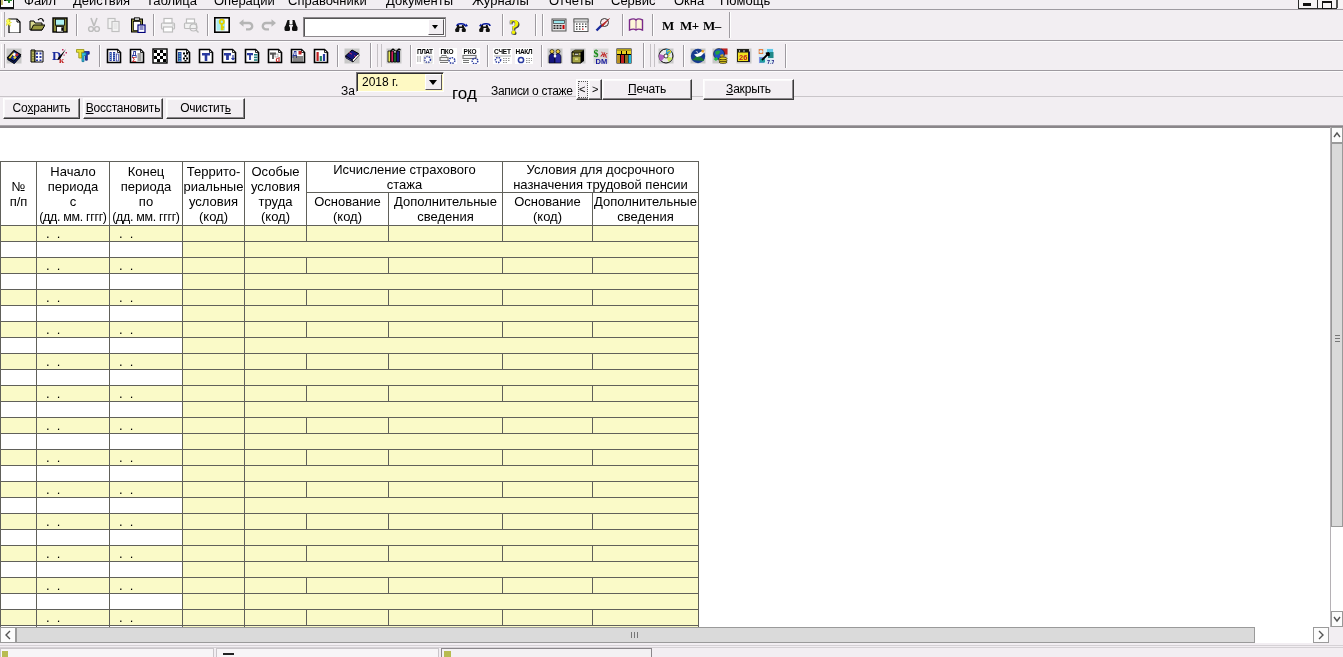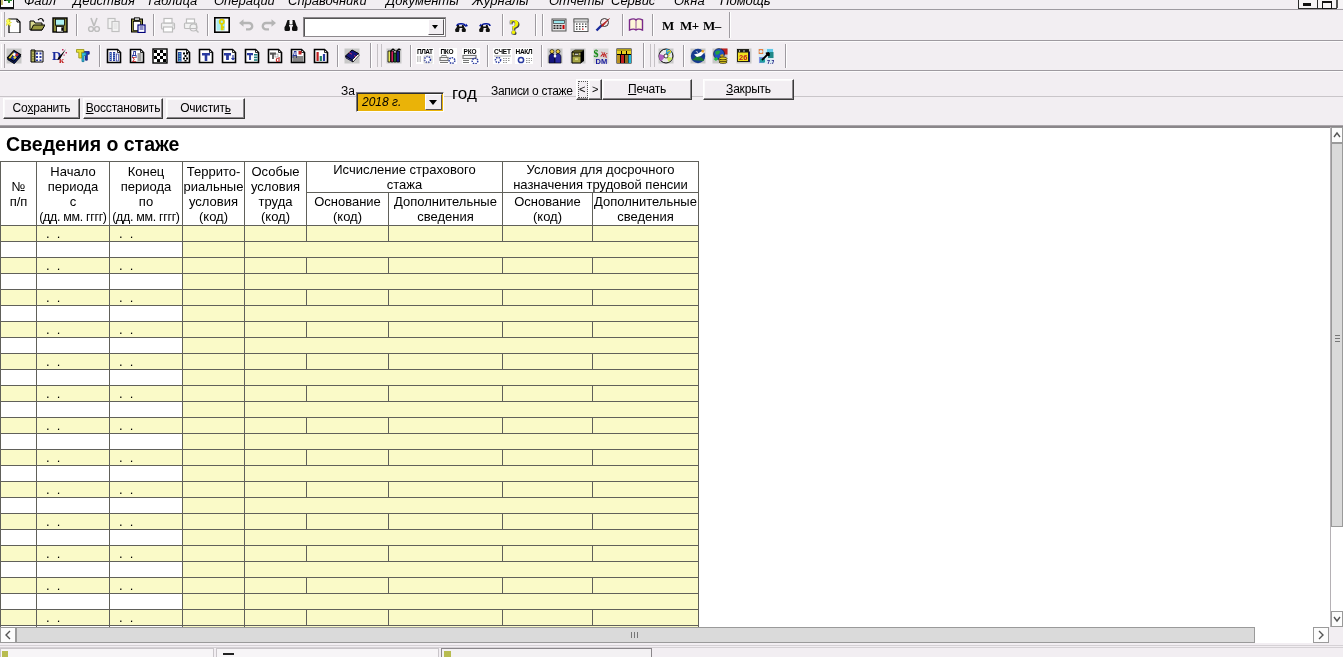--- a/index.html
+++ b/index.html
@@ -18,21 +18,21 @@
   table.grid td,table.grid th{border:1px solid #60605a;padding:0;margin:0;
      font-weight:normal;font-size:13px;text-align:center;vertical-align:middle;
      overflow:hidden;}
   .yc{background:#fafac8;}
   .wc{background:#ffffff;}
   table.grid td.dots{text-align:left;font-size:13px;color:#000;padding-left:9px !important;}
 </style>
 </head>
 <body>
 
-<div class="abs" style="left:0;top:0;width:1343px;height:9px;background:#f2eef2;overflow:hidden;font-style:italic;">
+<div class="abs" style="left:0;top:0;width:1343px;height:9px;background:#f2eef2;overflow:hidden;">
 
   <div class="abs" style="left:0px;top:-7px;width:12px;height:13px;border:1px solid #111;border-bottom-width:2px;background:#fff;">
     <div class="abs" style="left:0px;top:0px;width:2px;height:11px;background:#c8c070;"></div>
     <div class="abs" style="left:3px;top:1px;width:5px;height:6px;background:#111;"></div>
     <div class="abs" style="left:7px;top:3px;width:2px;height:6px;background:#2e8b2e;"></div>
     <div class="abs" style="left:5px;top:5px;width:6px;height:2px;background:#2e8b2e;"></div>
   </div>
   <span class="menu" style="left:24px;">Файл</span>
   <span class="menu" style="left:73px;">Действия</span>
   <span class="menu" style="left:146px;">Таблица</span>
@@ -524,21 +524,21 @@
  </svg>
  <div class="vsep" style="left:785px;top:2px;height:24px;"></div>
 </div>
 <div class="abs" style="left:0;top:70px;width:1343px;height:1px;background:#9e9aa0;"></div>
 <div class="abs" style="left:0;top:71px;width:1343px;height:1px;background:#fcfbfc;"></div>
 
 <div class="abs" id="band" style="left:0;top:72px;width:1343px;height:53px;background:#f2eef2;">
   <div class="abs" style="left:0;top:24px;width:1343px;height:1px;background:#c9c5c9;"></div>
   <div class="abs" style="left:341px;top:12px;font-size:12px;">За</div>
 
-  <div class="abs" style="left:356px;top:20px;width:86px;height:18px;background:#eab308;border:1px solid;border-color:#7a767a #fdfdfd #fdfdfd #7a767a;box-shadow:inset 1px 1px 0 #2f2f2f;font-style:italic;">
+  <div class="abs" style="left:356px;top:0;width:86px;height:18px;background:#fef9c3;border:1px solid;border-color:#7a767a #fdfdfd #fdfdfd #7a767a;box-shadow:inset 1px 1px 0 #2f2f2f;">
     <div class="abs" style="left:5px;top:2px;font-size:12px;">2018 г.</div>
     <div class="abs" style="right:1px;top:1px;width:15px;height:14px;background:#f2eef2;border:1px solid;border-color:#ffffff #5a565a #5a565a #ffffff;">
       <div class="abs" style="left:3px;top:5px;width:0;height:0;border:4px solid transparent;border-top:5px solid #000;"></div>
     </div>
   </div>
   <div class="abs" style="left:452px;top:12px;font-size:17px;">год</div>
   <div class="abs" style="left:491px;top:12px;font-size:12px;letter-spacing:-0.3px;">Записи о стаже</div>
 
   <div class="btn3d" style="left:576px;top:7px;width:12px;height:19px;">
     <div class="abs" style="left:1px;top:1px;right:1px;bottom:1px;border:1px dotted #555;"></div>
@@ -552,21 +552,20 @@
 
   <div class="btn3d" style="left:3px;top:26px;width:75px;height:19px;line-height:18px;">Со<span style="text-decoration:underline">х</span>ранить</div>
   <div class="btn3d" style="left:83px;top:26px;width:78px;height:19px;line-height:18px;"><span style="text-decoration:underline">В</span>осстановить</div>
   <div class="btn3d" style="left:166px;top:26px;width:77px;height:19px;line-height:18px;">Очистит<span style="text-decoration:underline">ь</span></div>
 </div>
 
 <div class="abs" style="left:0;top:125px;width:1343px;height:1px;background:#aaa6aa;"></div>
 <div class="abs" style="left:0;top:126px;width:1343px;height:2px;background:#8a868a;"></div>
 
 <div class="abs" style="left:0;top:128px;width:1330px;height:499px;background:#ffffff;overflow:hidden;">
-  <div class="abs" style="left:6px;top:5px;font-size:19.5px;font-weight:bold;letter-spacing:0px;">Сведения о стаже</div>
   <div class="abs" style="left:0;top:33px;width:700px;height:466px;overflow:hidden;" id="tblwrap">
     <table class="grid" style="margin-left:0px;">
       <colgroup>
         <col style="width:36px">
           <col style="width:73px">
           <col style="width:73px">
         <col style="width:62px">
           <col style="width:62px">
           <col style="width:82px">
         <col style="width:114px">

